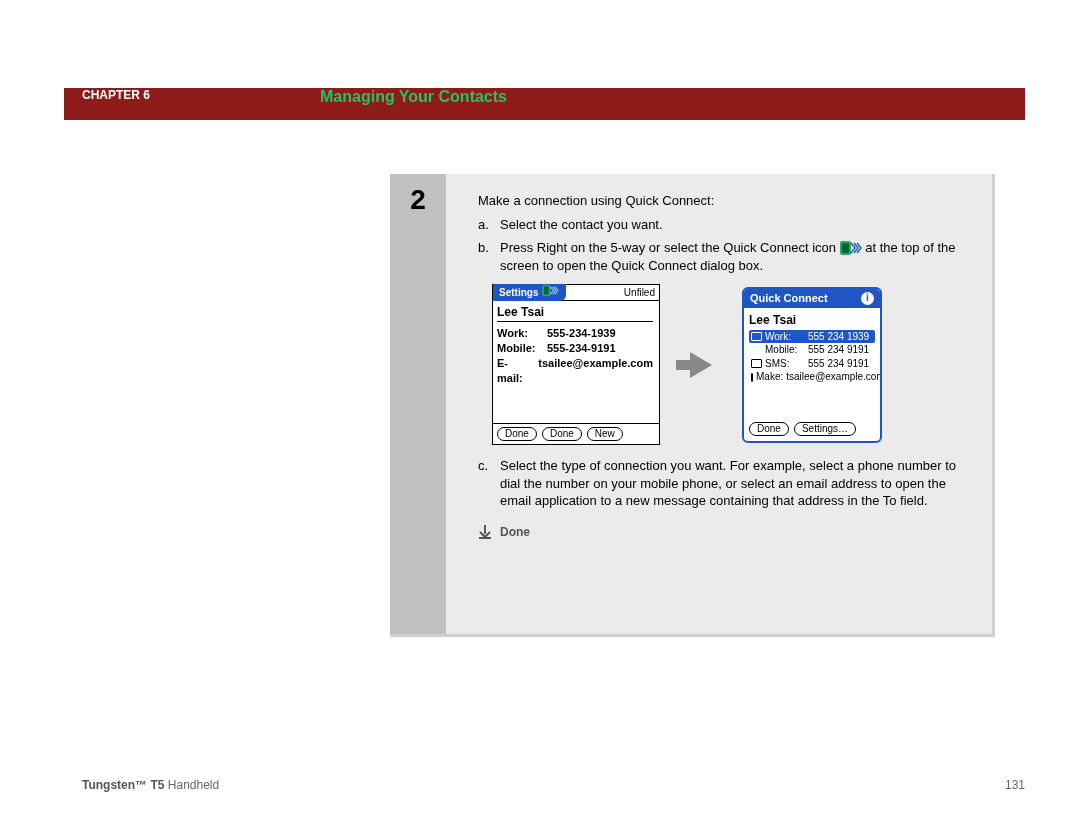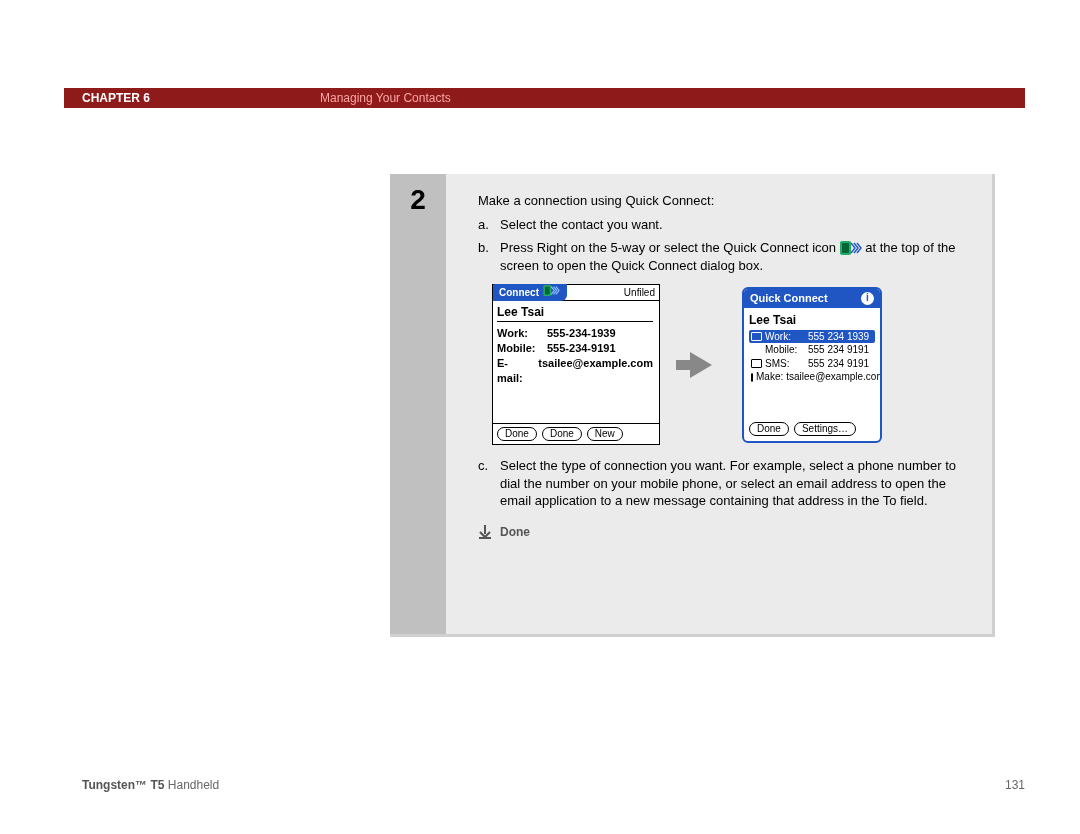--- a/index.html
+++ b/index.html
@@ -10,35 +10,34 @@
     font-family: Arial, Helvetica, sans-serif;
     color: #000;
     position: relative;
   }
   
   .header-bar {
     position: absolute;
     top: 88px;
     left: 64px;
     right: 55px;
-    height: 20px;
+    height: 32px;
     background: #8f1a1a;
     display: flex;
-    align-items: center;
   }
   .header-chapter {
     color: #fff;
     font-weight: bold;
     font-size: 12px;
     margin-left: 18px;
   }
   .header-title {
-    color: #fca5a5;
-    font-weight: normal;
-    font-size: 12px;
+    color: #22c55e;
+    font-weight: bold;
+    font-size: 16px;
     margin-left: 170px;
   }
   
   .content-box {
     position: absolute;
     top: 174px;
     left: 390px;
     width: 605px;
     height: 463px;
     background: #ebebeb;
@@ -258,21 +257,21 @@
           <span> at the top of the screen to open the Quick Connect dialog box.</span>
         </span>
       </div>
     </div>
 
     <div class="shots">
 
       <div class="palm">
         <div class="titlebar">
           <span class="tb-left">
-            <span>Connect</span>
+            <span>Settings</span>
             <span style="display:inline-block">
               <svg width="18" height="11" viewBox="0 0 22 14">
                   <rect x="0" y="0" width="10" height="14" rx="2" fill="#2a6"></rect>
                   <rect x="2" y="2" width="6" height="10" rx="1" fill="#063"></rect>
                   <path d="M10 2 L14 7 L10 12 M13 2 L17 7 L13 12 M16 2 L20 7 L16 12" stroke="#9cf" stroke-width="1.3" fill="none"></path>
                 </svg>
             </span>
           </span>
           <span class="tb-right">Unfiled</span>
         </div>

